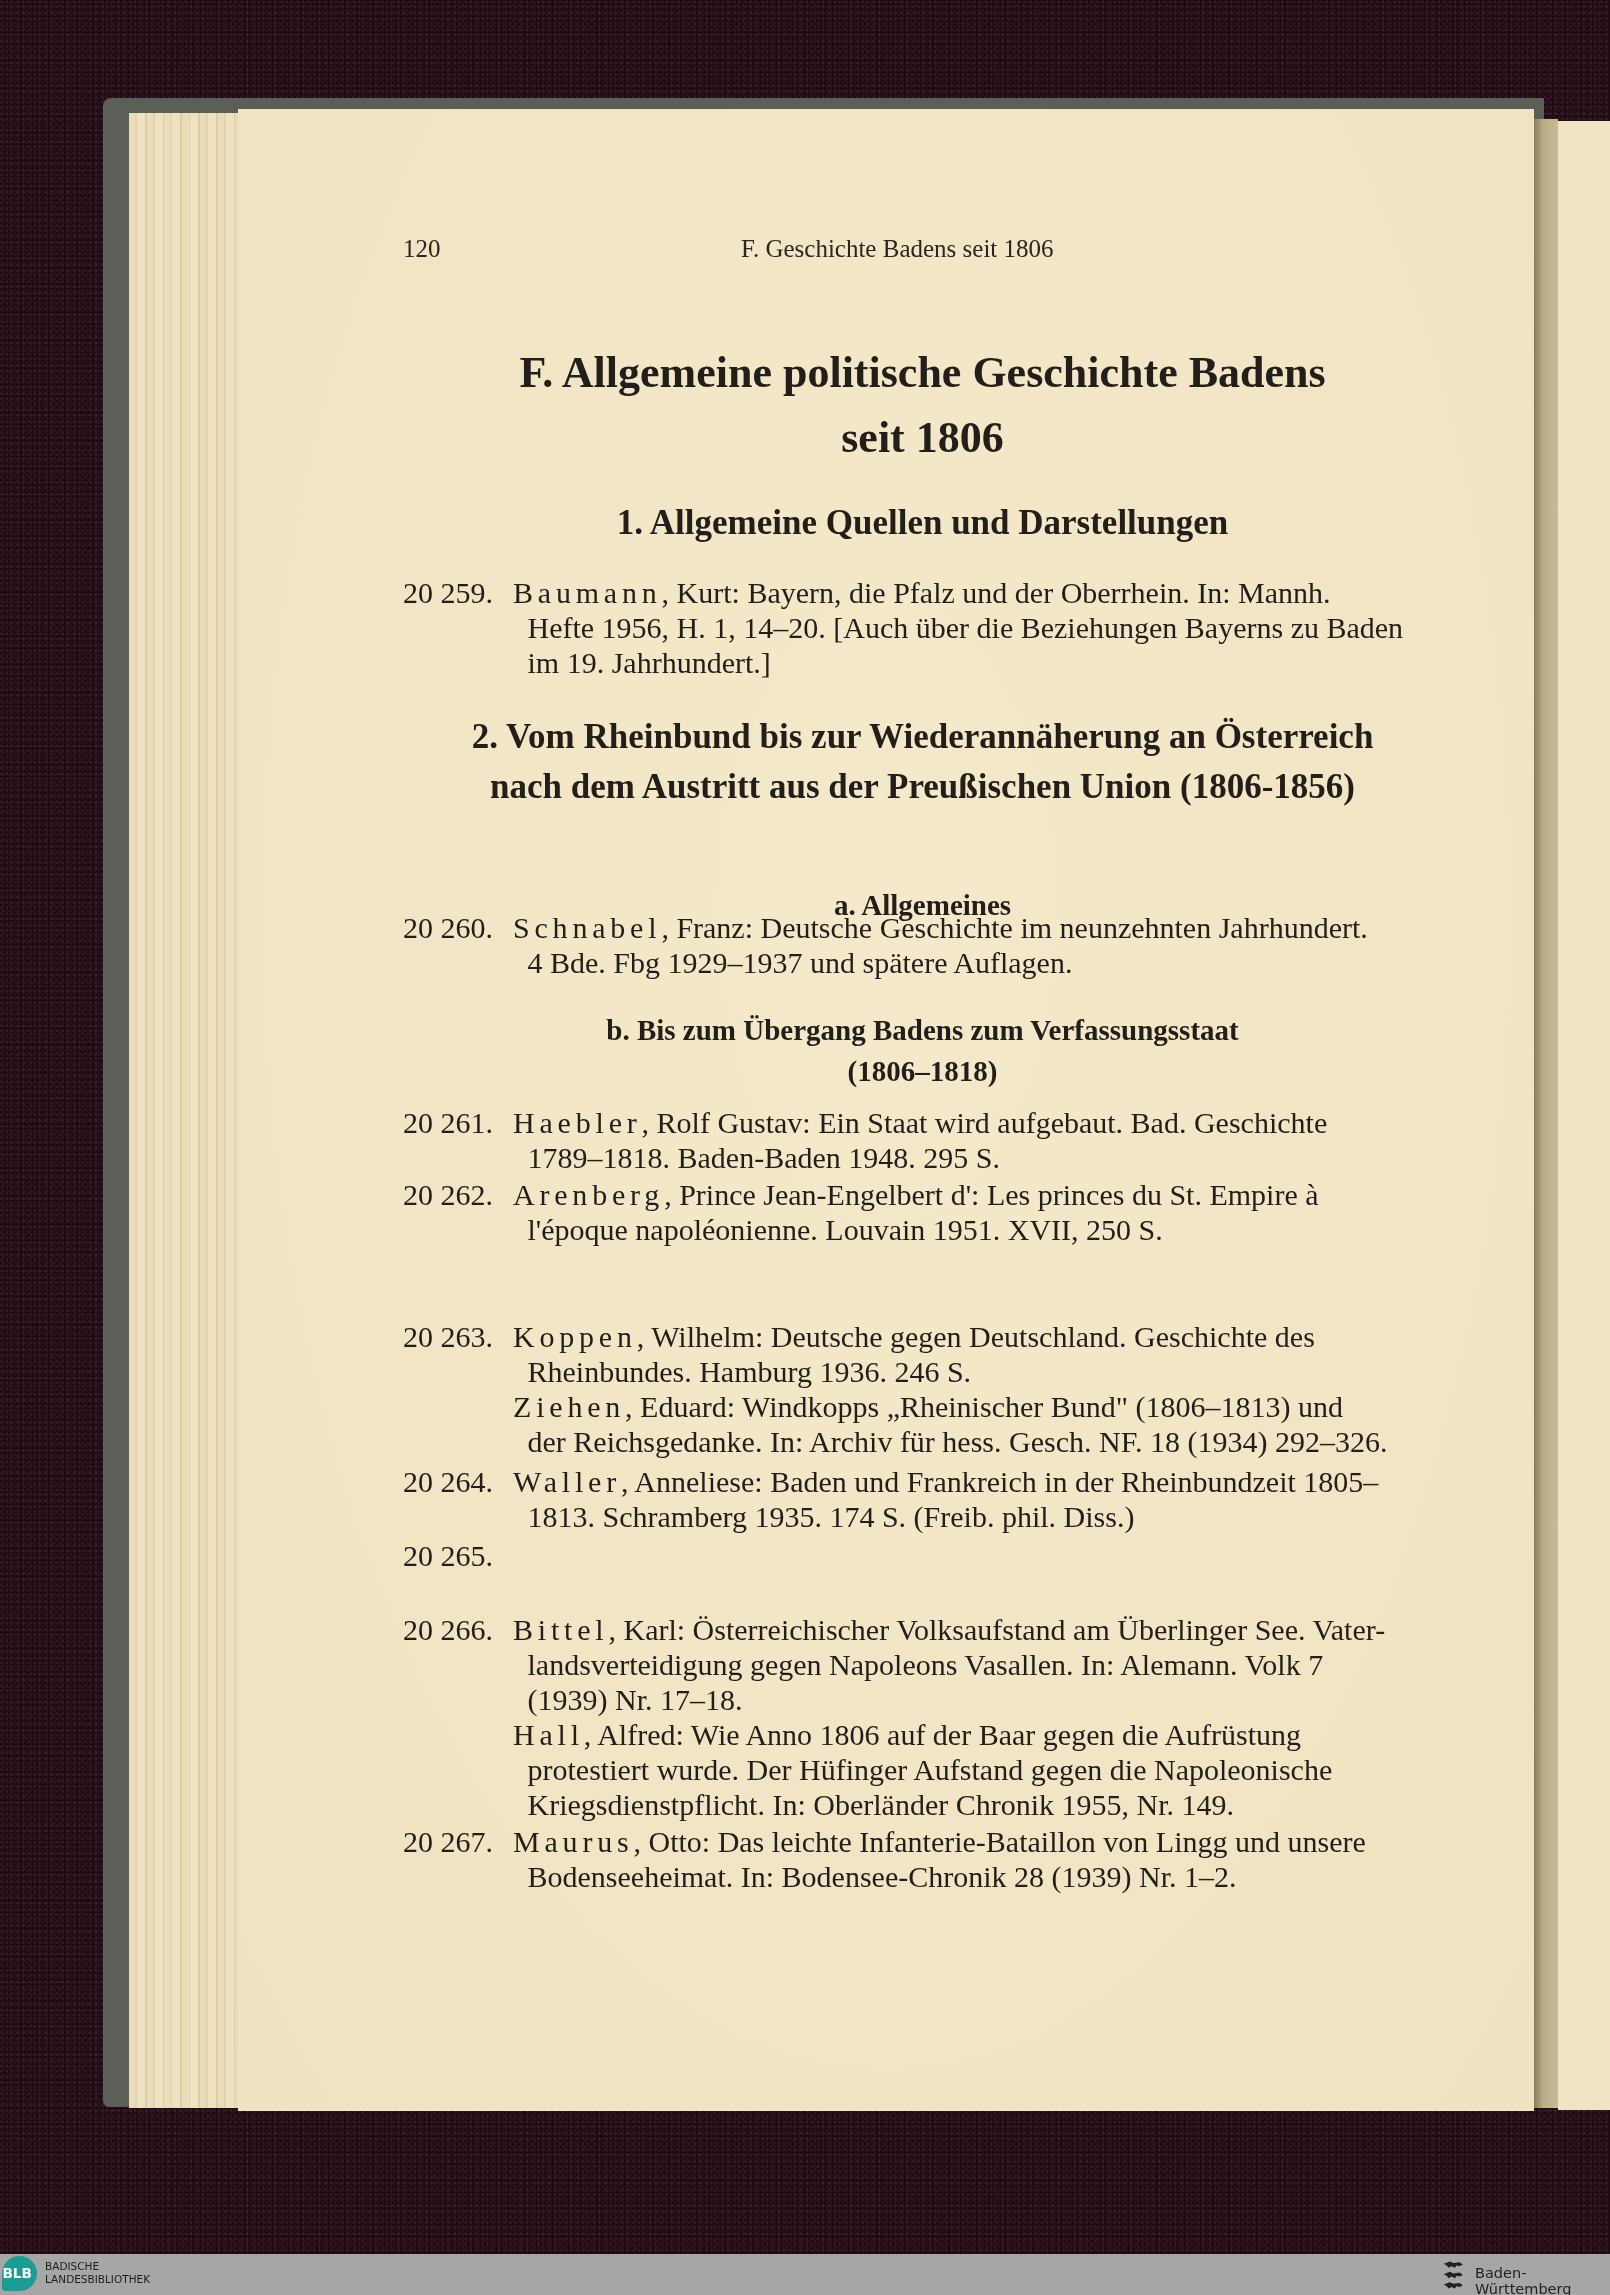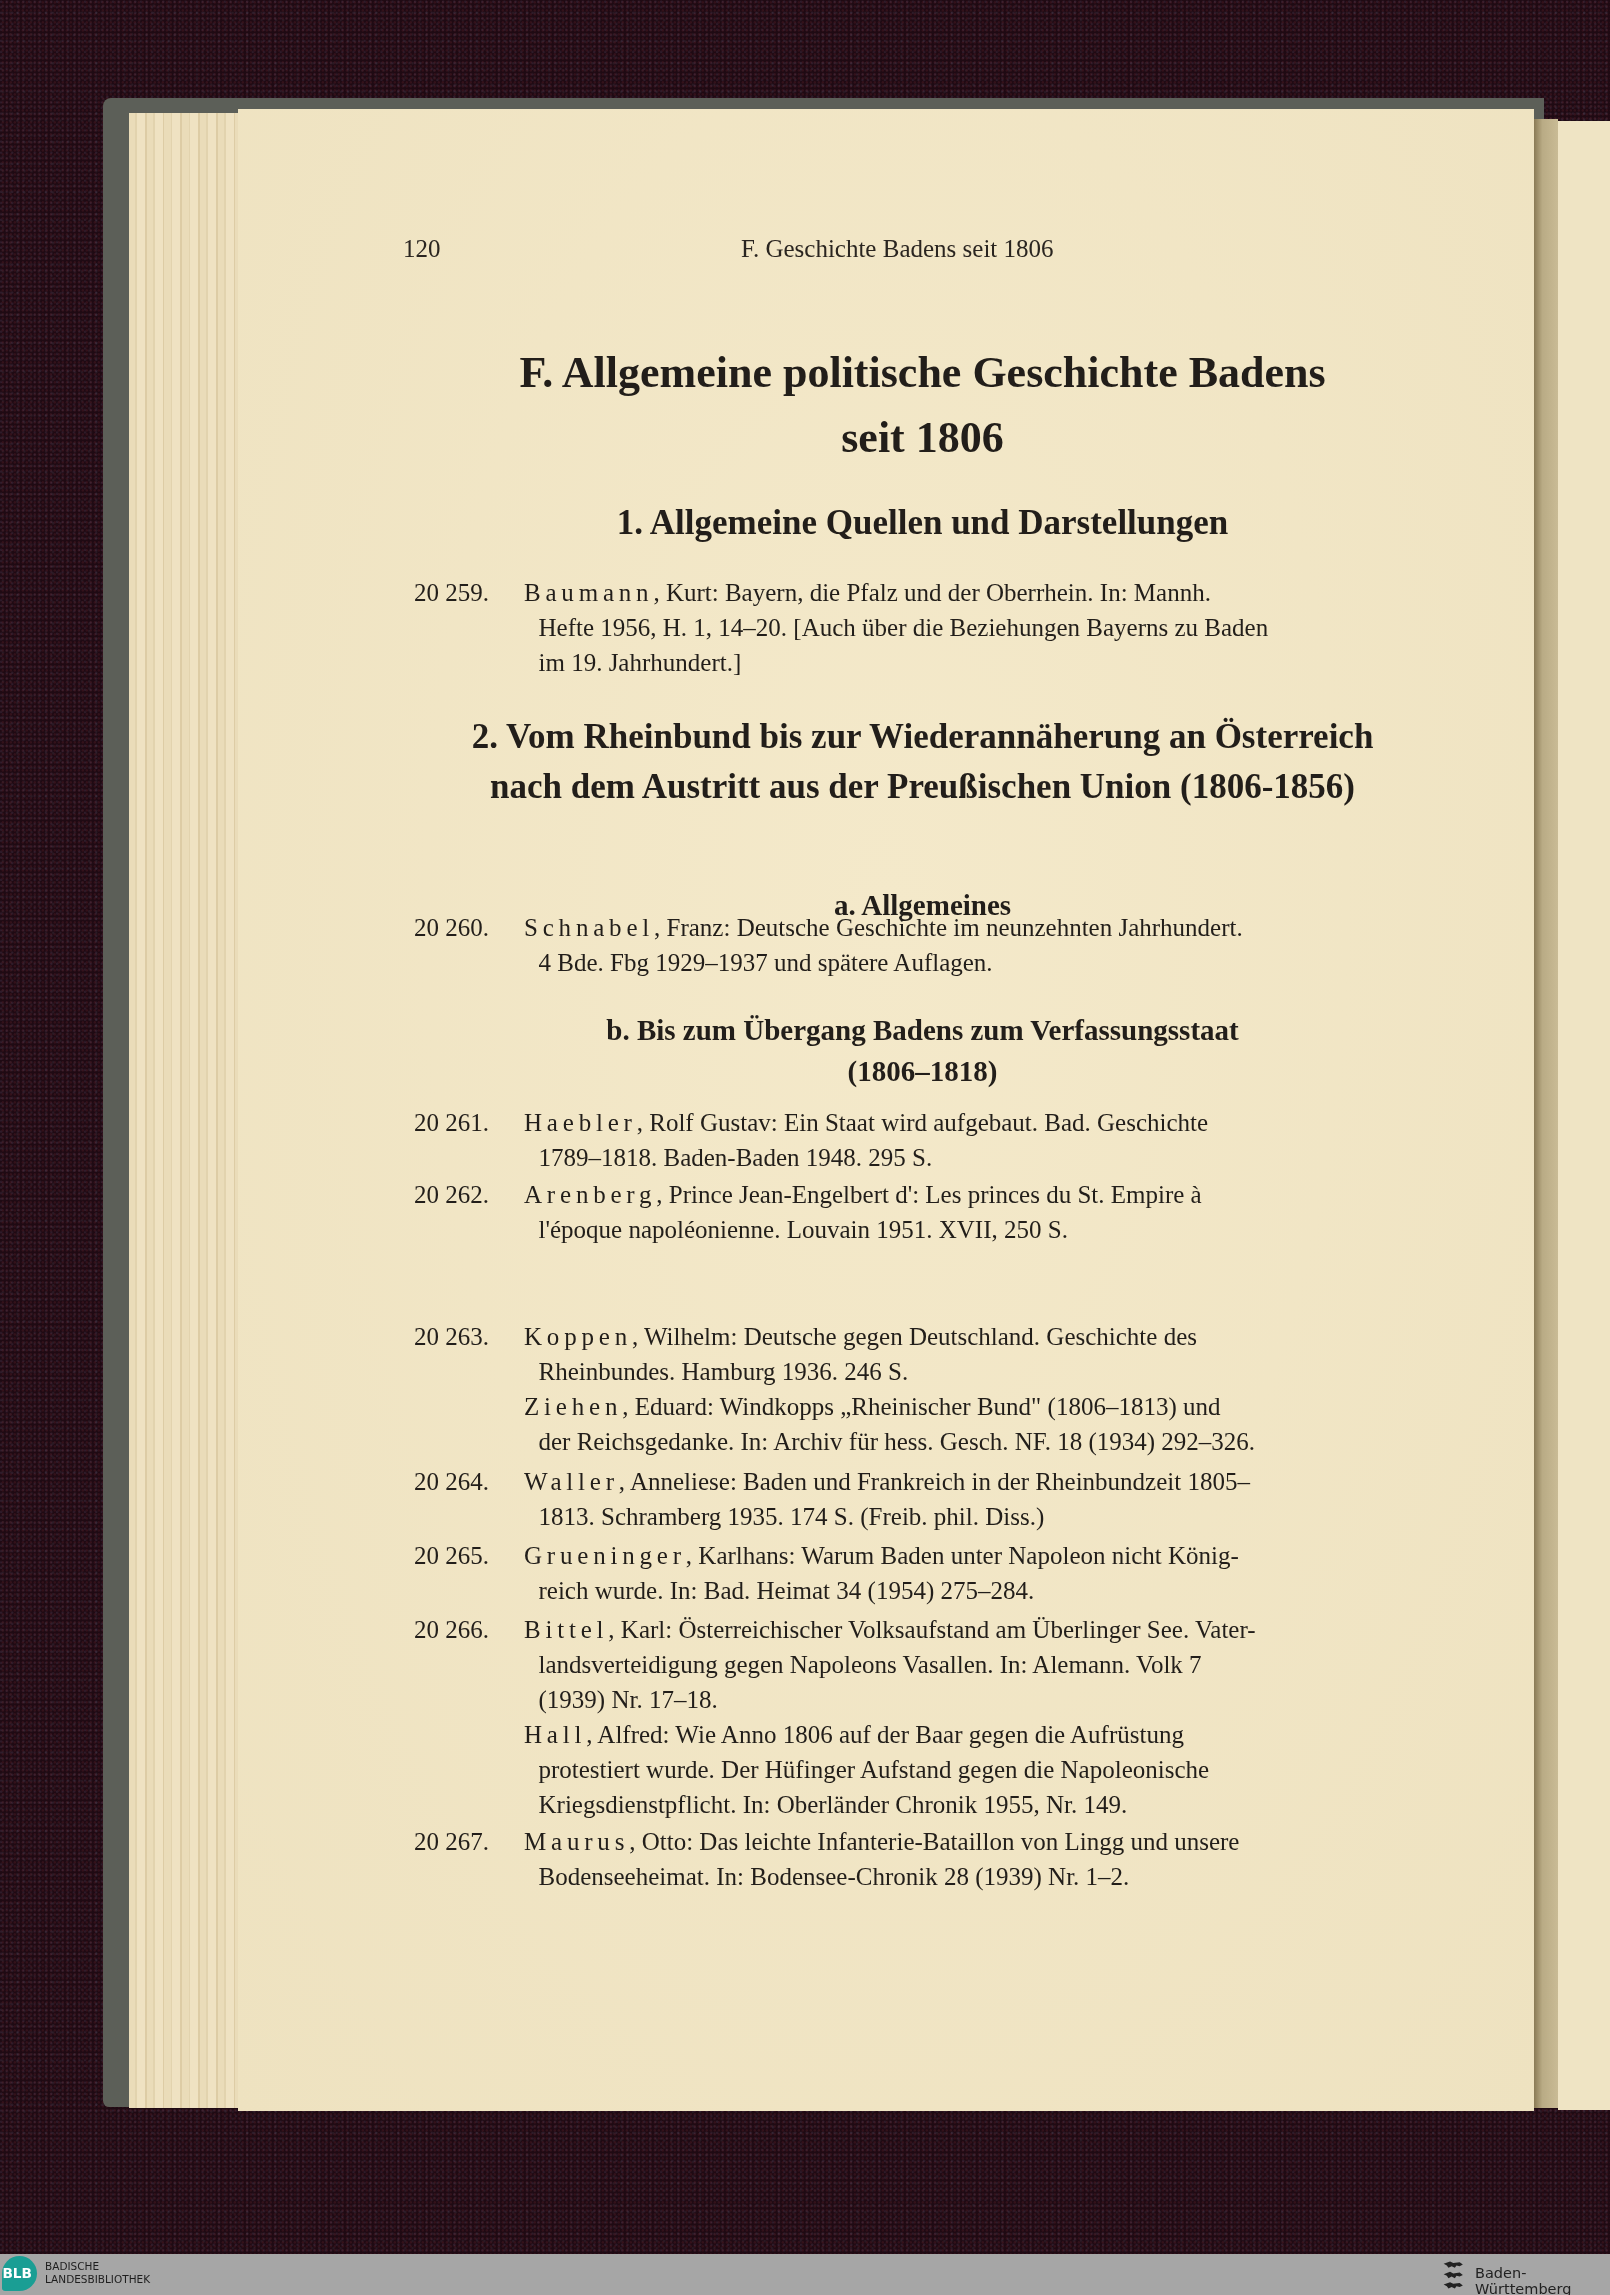--- a/index.html
+++ b/index.html
@@ -35,21 +35,21 @@
     background:#efe4c4;
   }
   .running-head { position:absolute; top:235px; left:0; width:1610px; height:32px; color:#2a2520; font-family:"Liberation Serif", serif; font-size:25px; }
   .running-head .pagenum { position:absolute; left:403px; }
   .running-head .title { position:absolute; left:741px; }
 
   .content { position:absolute; left:403px; top:0; width:1039px; color:#221e1a; font-family:"Liberation Serif", serif; }
   .h1 { position:absolute; left:0; width:1039px; text-align:center; font-weight:bold; font-size:44px; line-height:61px; }
   .h2 { position:absolute; left:0; width:1039px; text-align:center; font-weight:bold; font-size:35px; line-height:47px; }
   .h3 { position:absolute; left:0; width:1039px; text-align:center; font-weight:bold; font-size:29px; line-height:40px; }
-  .entry { position:absolute; left:11px; width:1039px; font-size:25px; line-height:35px; }
+  .entry { position:absolute; left:0; width:1039px; font-size:30px; line-height:35px; }
   .entry .num { position:absolute; left:0; width:105px; }
   .entry .body { margin-left:110px; text-align:justify; }
   .entry .body .line { display:block; }
   .entry .body .cont { display:block; padding-left:14.5px; }
   .sp { letter-spacing:4.8px; }
   .sub { display:block; margin-left:110px; text-align:justify; }
   .sub .cont { display:block; padding-left:14.5px; }
 
   .footer {
     position:absolute; left:0; top:2254px; width:1610px; height:41px; background:#a6a6a6;
@@ -140,24 +140,20 @@
   <div class="entry" style="top:1464px">
     <span class="num">20 264.</span>
     <div class="body">
       <span class="line"><span class="sp">Waller</span><span>, Anneliese: Baden und Frankreich in der Rheinbundzeit 1805–</span></span>
       <span class="cont">1813. Schramberg 1935. 174 S. (Freib. phil. Diss.)</span>
     </div>
   </div>
 
   <div class="entry" style="top:1538px">
     <span class="num">20 265.</span>
-    <div class="body">
-      <span class="line"><span class="sp">Grueninger</span><span>, Karlhans: Warum Baden unter Napoleon nicht König-</span></span>
-      <span class="cont">reich wurde. In: Bad. Heimat 34 (1954) 275–284.</span>
-    </div>
   </div>
 
   <div class="entry" style="top:1612px">
     <span class="num">20 266.</span>
     <div class="body">
       <span class="line"><span class="sp">Bittel</span><span>, Karl: Österreichischer Volksaufstand am Überlinger See. Vater-</span></span>
       <span class="cont">landsverteidigung gegen Napoleons Vasallen. In: Alemann. Volk 7</span>
       <span class="cont">(1939) Nr. 17–18.</span>
     </div>
     <div class="sub">

